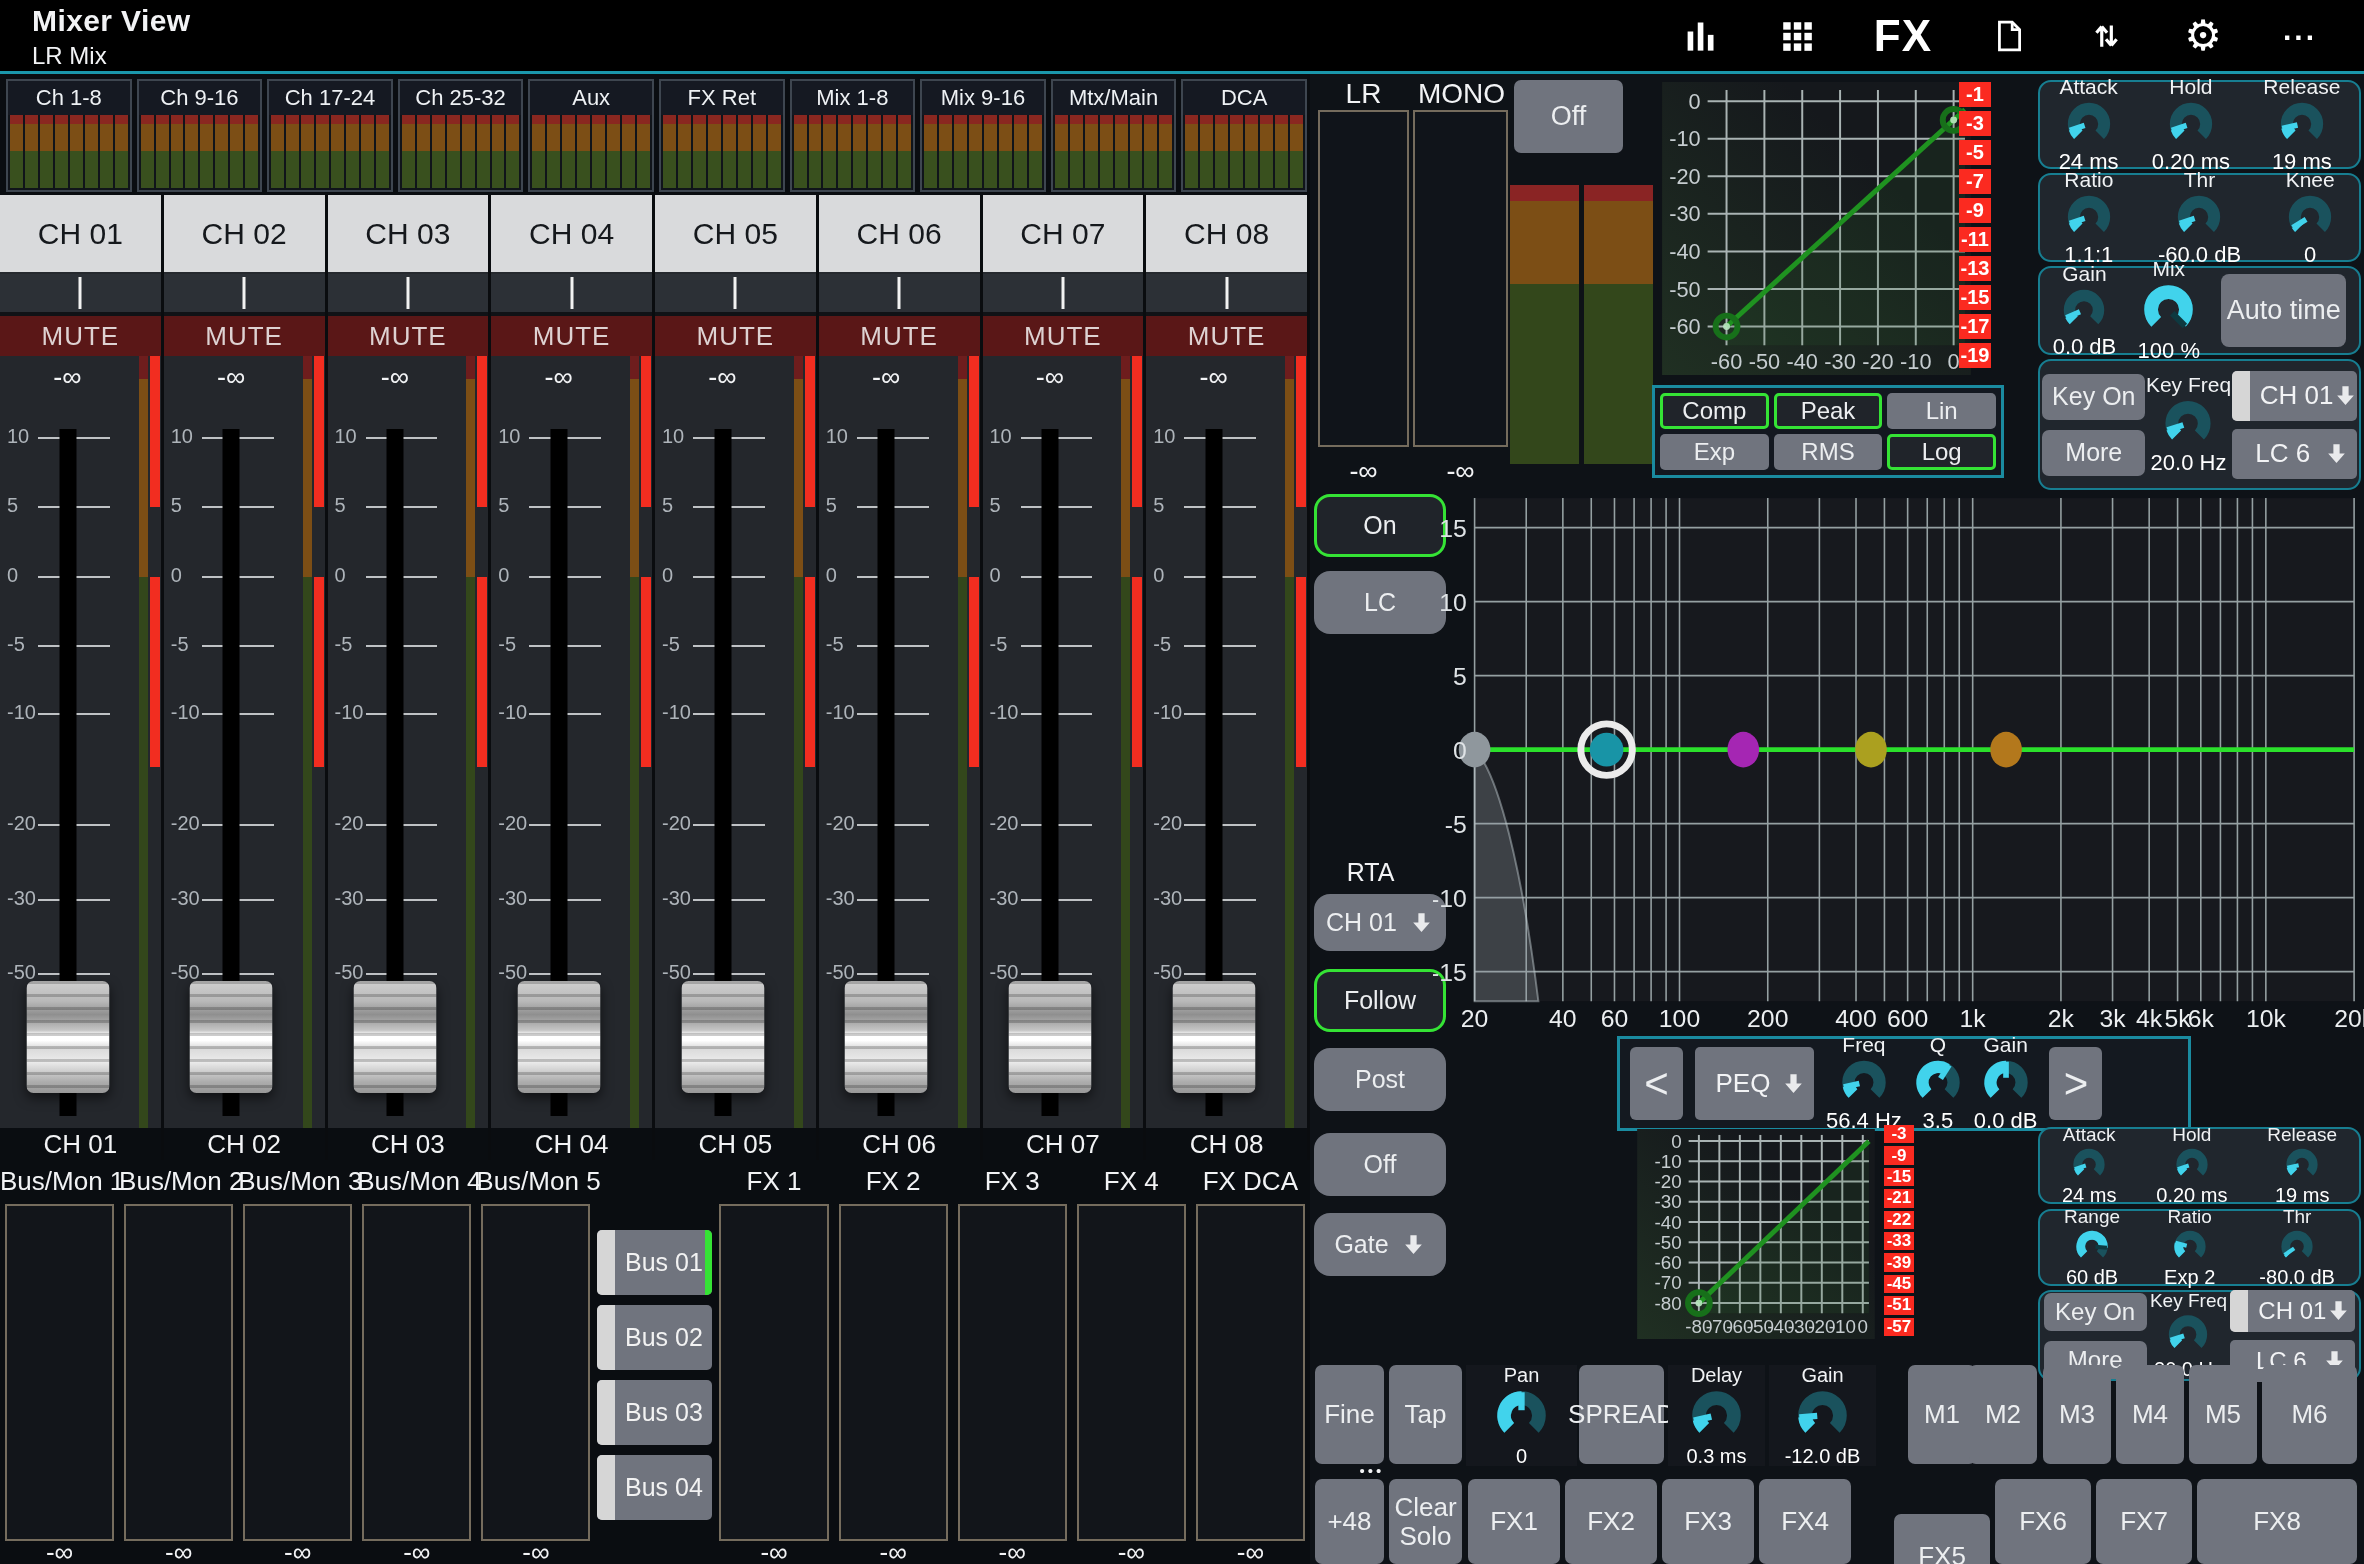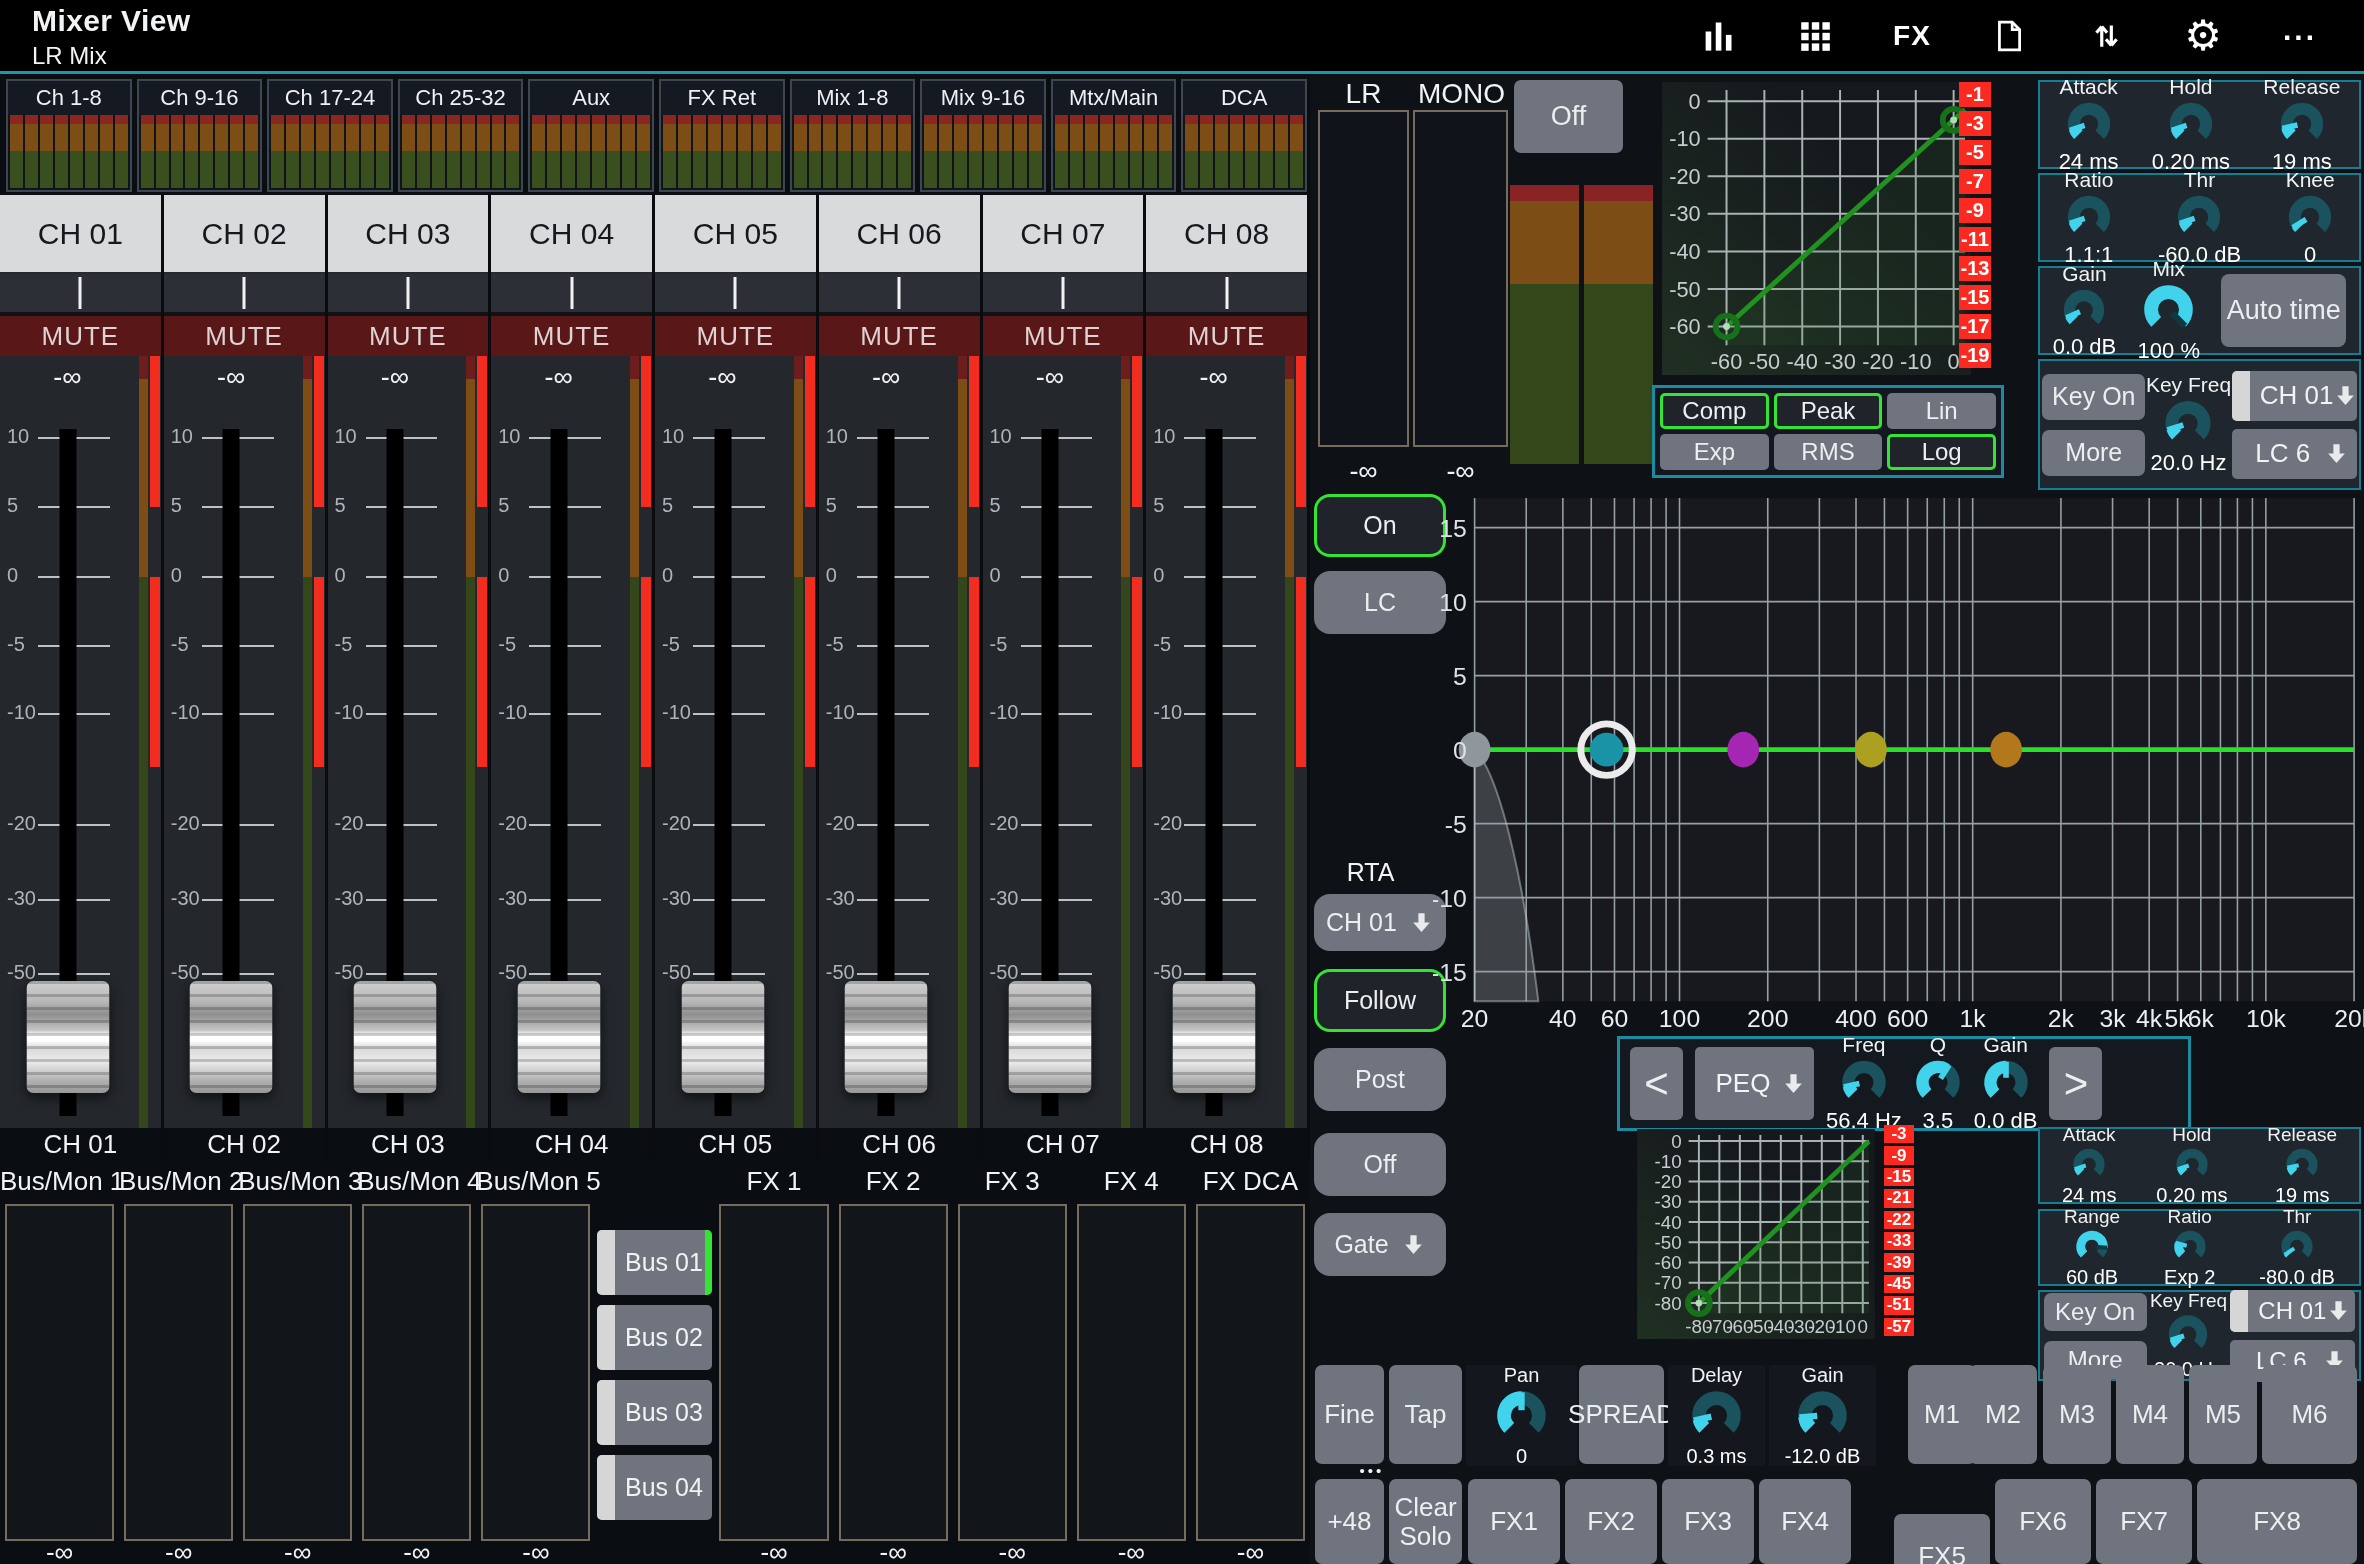--- a/index.html
+++ b/index.html
@@ -5,21 +5,21 @@
 *{box-sizing:border-box;margin:0;padding:0}
 html,body{width:2364px;height:1564px;overflow:hidden;background:#0a0d11;color:#f2f3f5;
   font-family:"Liberation Sans",sans-serif}
 #root{position:absolute;inset:0}
 
 #hdr{position:absolute;left:0;top:0;width:2364px;height:71px;background:#000}
 #hdr .title{position:absolute;left:32px;top:4px;font-size:30px;font-weight:700;letter-spacing:0.4px}
 #hdr .subtitle{position:absolute;left:32px;top:42px;font-size:24px;font-weight:400}
 #hicons{position:absolute;right:44px;top:0;height:71px;display:flex;align-items:center;gap:57px}
 #hicons .hic{display:flex;align-items:center;justify-content:center;min-width:40px;height:48px;color:#fff;cursor:pointer}
-#hicons .fxtxt{font-size:28px;font-weight:700;letter-spacing:1px}
+#hicons .fxtxt{font-size:44px;font-weight:700;letter-spacing:1px}
 #hicons .moretxt{font-size:30px;font-weight:700;letter-spacing:3px;padding-bottom:12px}
 #hicons .gear{font-family:"DejaVu Sans",sans-serif;font-size:42px;line-height:1}
 #topline{position:absolute;left:0;top:71px;width:2364px;height:3px;background:#1b97ab}
 
 #bridge{position:absolute;left:6px;top:79px;width:1301px;height:113px;display:flex;gap:5px}
 .bank{flex:1;background:#151922;border:2px solid #3e4650;display:flex;flex-direction:column;cursor:pointer}
 .bank-title{height:34px;display:flex;align-items:center;justify-content:center;font-size:22px;color:#eef1f4}
 .bank-bars{flex:1;display:flex;gap:2px;padding:0 2px 2px 2px;background:#10141a}
 .bbar{flex:1;display:flex;flex-direction:column}
 .bb-r{height:13%;background:#8a2720}
@@ -85,21 +85,21 @@
 .mm-r{height:5.7%;background:#8a2424}
 .mm-o{height:29.8%;background:#7c4e15}
 .mm-g{flex:1;background:#33471b}
 #comp-graph{position:absolute;left:352px;top:8px;width:309px;height:293px}
 #comp-gr{position:absolute;left:649px;top:8px;width:32px;height:293px}
 .gr-block{background:#fb2a20;color:#fff;display:flex;align-items:center;justify-content:center;font-weight:700}
 #comp-modes{position:absolute;left:342px;top:311px;width:352px;height:93px;border:3px solid #1a8ba0;background:#131820;
   display:grid;grid-template-columns:1fr 1fr 1fr;gap:5px;padding:5px}
 #comp-modes .btn{font-size:24px;border-radius:5px}
 #comp-modes .btn.active{border-width:3px}
-.dynrow{position:absolute;left:728px;width:323px;border:2px solid #177e91;border-radius:0;background:#20262d;
+.dynrow{position:absolute;left:728px;width:323px;border:2px solid #177e91;border-radius:13px;background:#20262d;
   display:flex;justify-content:space-around;align-items:center;padding:2px}
 #dynrow1{top:6px;height:89px}
 #dynrow2{top:99px;height:89px}
 #dynrow3{top:192px;height:89px}
 #dynrow4{top:285px;height:131px}
 #gaterow1{top:1053px;height:77px}
 #gaterow2{top:1135px;height:77px}
 #gaterow3{top:1216px;height:91px}
 .kcell{display:flex;flex-direction:column;align-items:center;justify-content:center;gap:1px}
 .k-label{font-size:21px;color:#f0f2f4;line-height:1.1;white-space:nowrap}

